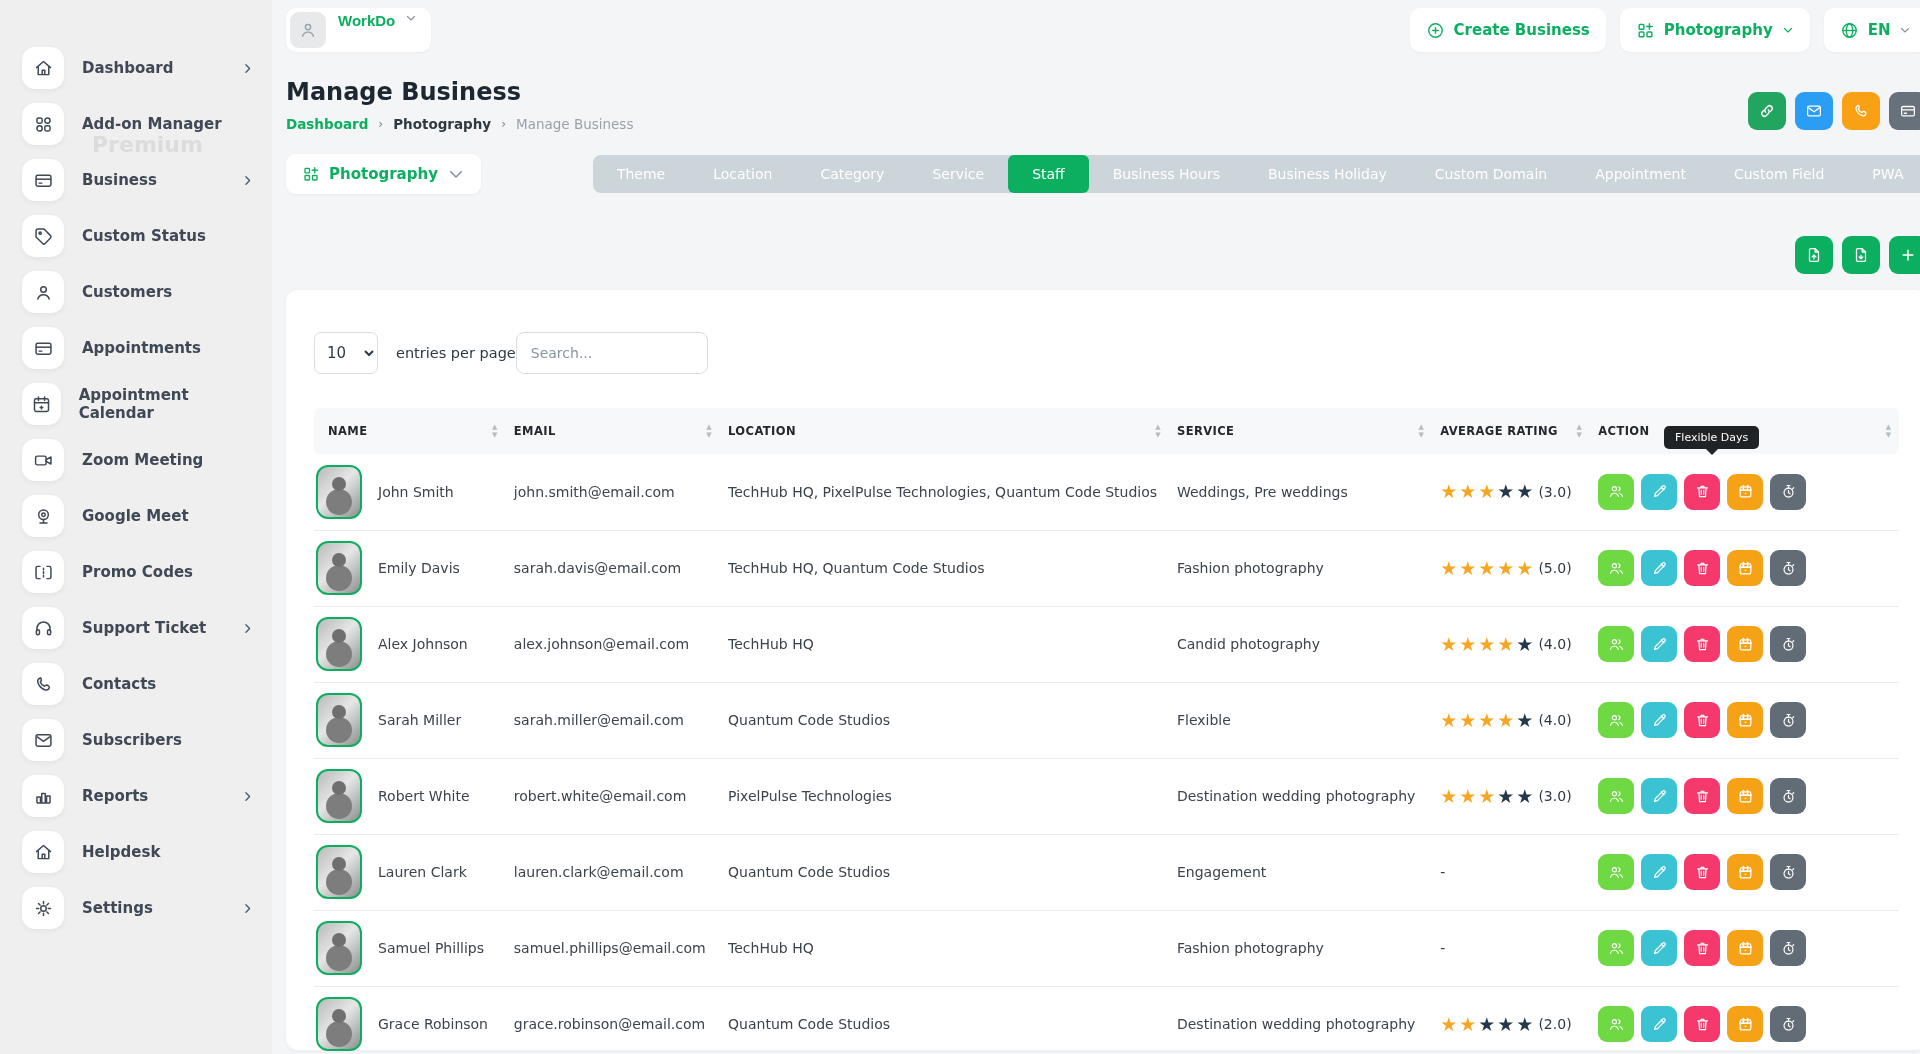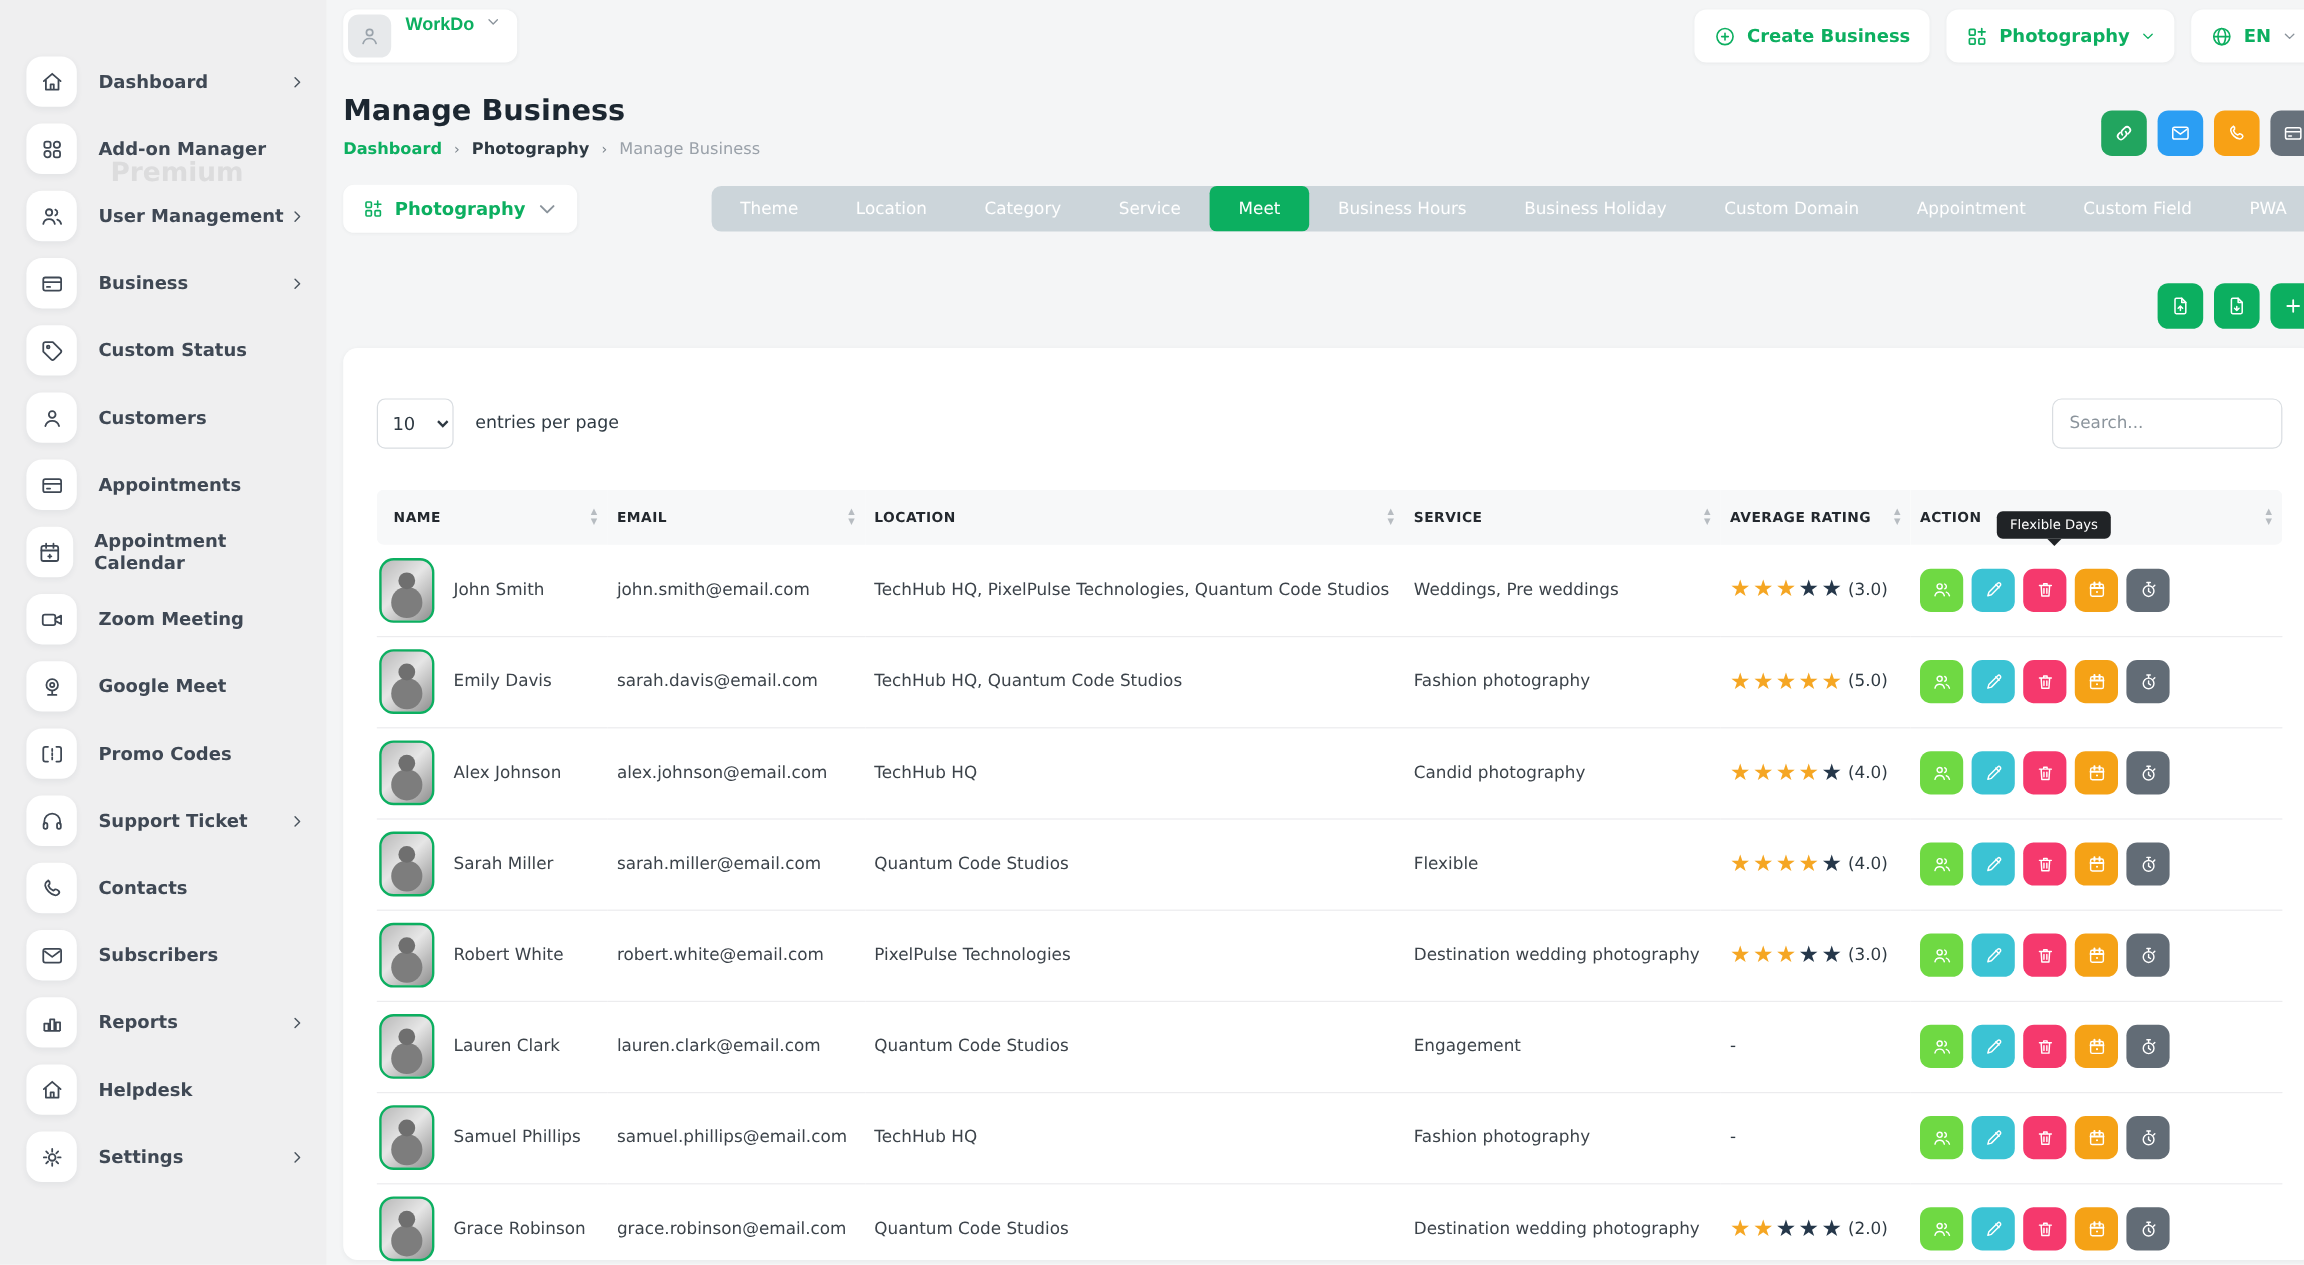--- a/index.html
+++ b/index.html
@@ -59,21 +59,21 @@
   .tabs { margin-left:112px; flex:1; background:#ccd5da; border-radius:8px; height:38px; display:flex; justify-content:space-between; align-items:stretch; overflow:hidden; }
   .tab { display:flex; align-items:center; padding:0 24px; font-size:14px; color:#ffffff; cursor:pointer; white-space:nowrap; }
   .tab.active { background:#0caf60; border-radius:6px; }
 
   .toolbar-row { display:flex; justify-content:flex-end; gap:9px; margin-top:42px; }
   .tool-btn { width:38px; height:38px; border:none; border-radius:9px; background:#0caf60; color:#fff; display:flex; align-items:center; justify-content:center; cursor:pointer; }
   .tool-btn svg { width:18px; height:18px; }
 
   
   .card { position:relative; background:#fff; border-radius:12px; margin-top:16px; padding:42px 28px 20px 28px; height:760px; box-shadow:0 1px 4px rgba(40,50,60,0.05); }
-  .table-controls { display:flex; align-items:center; justify-content:space-between; }
+  .table-controls { display:flex; align-items:center; }
   .entries-wrap { display:flex; align-items:center; gap:18px; }
   .entries-select { width:64px; height:42px; border:1px solid #d9dde1; border-radius:7px; font-size:15px; color:#2e3942; padding:0 8px; background:#fff; font-family:inherit; cursor:pointer; }
   .entries-label { font-size:14.5px; color:#2e3942; }
   .search-input { width:192px; height:42px; border:1px solid #d9dde1; border-radius:8px; padding:0 14px; font-size:14px; color:#2e3942; font-family:inherit; background:#fff; }
   .search-input::placeholder { color:#8b949c; }
 
   table { width:100%; border-collapse:collapse; margin-top:34px; table-layout:fixed; }
   col.c-name{width:188px} col.c-email{width:210px} col.c-loc{width:440px} col.c-srv{width:258px} col.c-avg{width:155px} col.c-act{width:303px}
   thead th { background:#f7f8f9; height:46px; text-align:left; font-size:11.5px; font-weight:700; letter-spacing:.4px; color:#23282e; text-transform:uppercase; padding:0 26px 0 8px; position:relative; cursor:pointer; }
   thead th:first-child { padding-left:14px; border-top-left-radius:6px; border-bottom-left-radius:6px; }
@@ -248,33 +248,20 @@
             <svg viewBox="0 0 24 24">
               <use href="#i-grid"></use>
             </svg>
           </span>
         <span class="menu-label">Add-on Manager</span>
         <span class="premium-watermark">Premium</span>
       </div>
       <div class="menu-item">
         <span class="icon-tile">
             <svg viewBox="0 0 24 24">
-              <use href="#i-users"></use>
-            </svg>
-          </span>
-        <span class="menu-label">User Management</span>
-        <span class="menu-chevron">
-            <svg viewBox="0 0 24 24">
-              <use href="#i-chev-right"></use>
-            </svg>
-          </span>
-      </div>
-      <div class="menu-item">
-        <span class="icon-tile">
-            <svg viewBox="0 0 24 24">
               <use href="#i-card"></use>
             </svg>
           </span>
         <span class="menu-label">Business</span>
         <span class="menu-chevron">
             <svg viewBox="0 0 24 24">
               <use href="#i-chev-right"></use>
             </svg>
           </span>
       </div>
@@ -493,21 +480,21 @@
             <svg viewBox="0 0 24 24">
               <use href="#i-chev-down"></use>
             </svg>
           </span>
       </button>
       <div class="tabs">
         <div class="tab">Theme</div>
         <div class="tab">Location</div>
         <div class="tab">Category</div>
         <div class="tab">Service</div>
-        <div class="tab active">Meet</div>
+        <div class="tab active">Staff</div>
         <div class="tab">Business Hours</div>
         <div class="tab">Business Holiday</div>
         <div class="tab">Custom Domain</div>
         <div class="tab">Appointment</div>
         <div class="tab">Custom Field</div>
         <div class="tab">PWA</div>
       </div>
     </div>
 
     <div class="toolbar-row">

